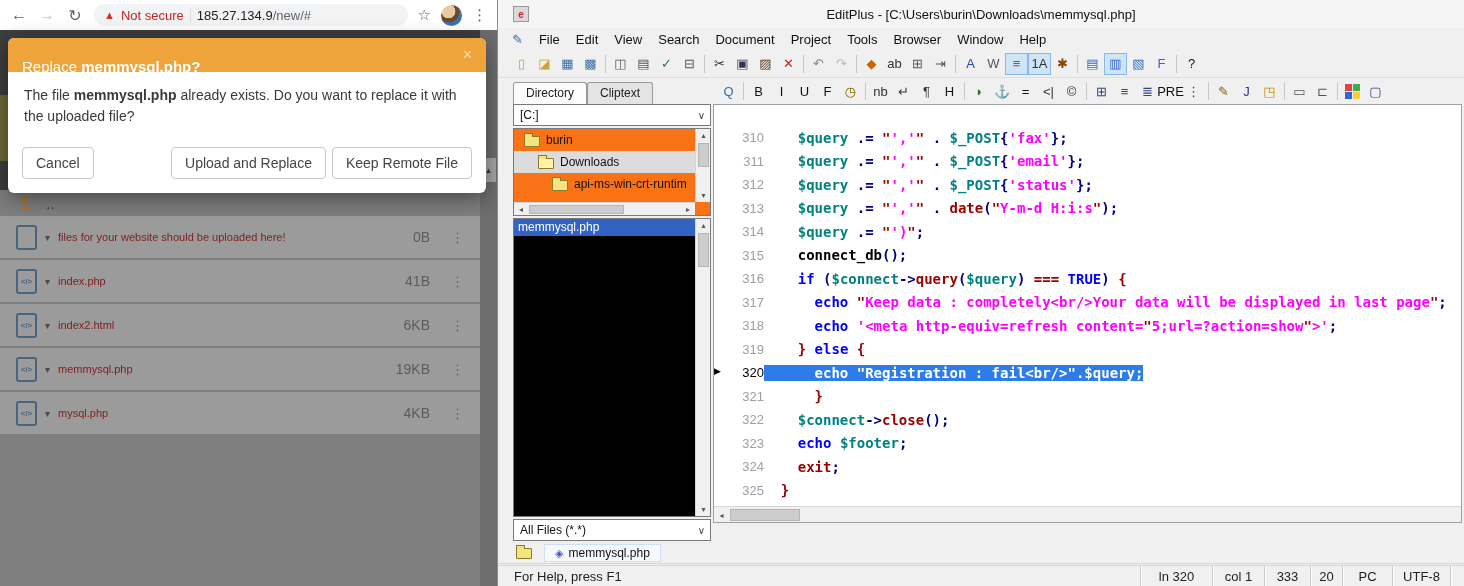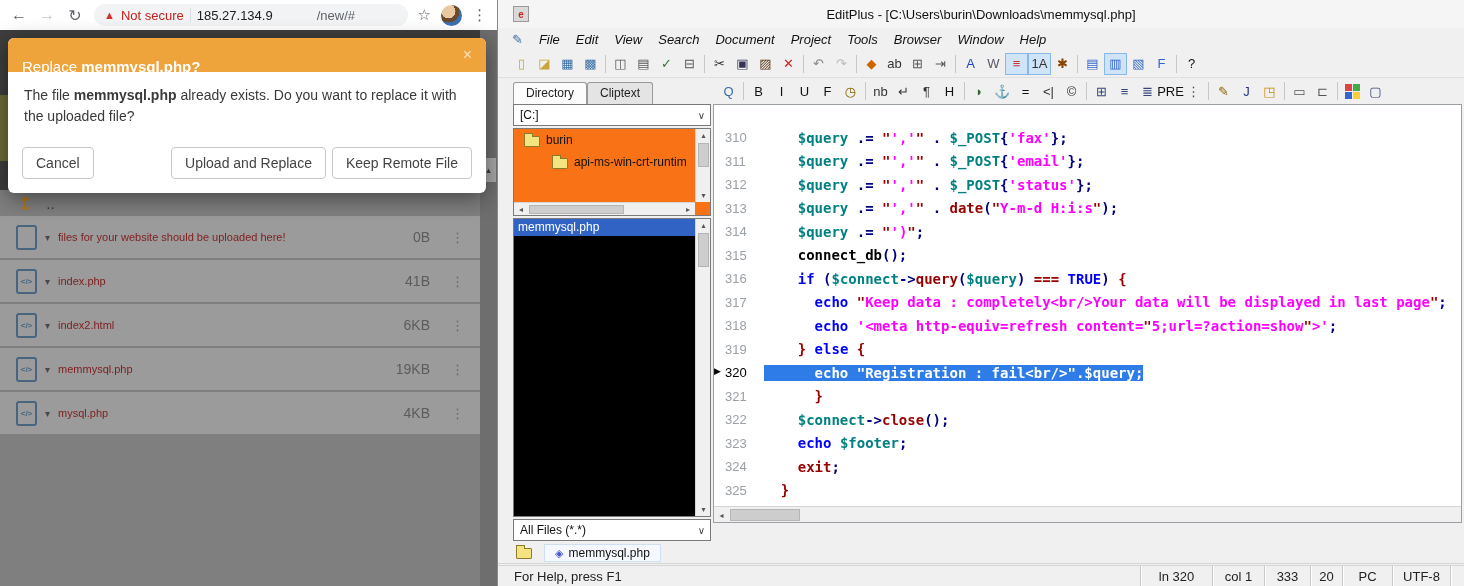--- a/index.html
+++ b/index.html
@@ -12,21 +12,21 @@
   .btoolbar { position:absolute; left:0; top:0; width:100%; height:30px; background:#fff;
               display:flex; align-items:center; gap:10px; padding:0 10px; }
   .nav-ic { font-size:16px; color:#5f6368; width:18px; text-align:center; }
   .nav-ic.disabled { color:#c4c7cb; }
   .omnibox { flex:1; height:22px; background:#f1f3f4; border-radius:12px; display:flex; align-items:center;
              gap:6px; padding:0 10px; font-size:13px; overflow:hidden; white-space:nowrap; }
   .warn-tri { color:#d93025; font-size:11px; }
   .notsecure { color:#c5221f; }
   .omni-div { width:1px; height:14px; background:#dadce0; }
   .url-host { color:#202124; }
-  .url-path { color:#5f6368;padding-left:44px; }
+  .url-path { color:#5f6368; }
   .star { font-size:15px; color:#5f6368; }
   .avatar { width:21px; height:21px; border-radius:50%;
             background:radial-gradient(circle at 35% 30%, #e8c9a0 0 35%, #6a4a2f 36% 55%, #3a6fb0 56% 100%); }
   .kebab { font-size:15px; color:#5f6368; }
 
   .page-dark-header { position:absolute; left:0; top:30px; width:100%; height:160px; background:#3e3e3e; }
   .olive-strip { position:absolute; left:0; top:95px; width:22px; height:66px; background:#6f6c35; }
   .page-scrollbar { position:absolute; right:0; top:30px; width:17px; height:556px; background:#6e6e6e; }
   .page-scroll-btn { position:absolute; left:1px; top:128px; width:15px; height:24px; background:#a8a8a8;
                      color:#3c3c3c; font-size:9px; display:flex; align-items:center; justify-content:center; }
@@ -106,21 +106,21 @@
   .list-vscroll { position:absolute; right:0; top:0; bottom:0; width:15px; background:#f0f0f0; border-left:1px solid #d5d5d5; }
   .filtercombo { position:absolute; left:0; bottom:0; width:198px; }
 
   
   .codearea { position:absolute; left:215px; top:104px; right:2px; height:419px; background:#fff;
               border:1px solid #9aa0a6; overflow:hidden; }
   .ruler { height:21px; font-family:"DejaVu Sans Mono", monospace; font-weight:bold; font-size:14px;
            color:#000080; white-space:pre; display:flex; align-items:center; overflow:hidden; }
   .ruler-marker { display:inline-block; width:9px; height:15px; background:#000080; margin-right:1px; flex:none; }
   .codelines { position:absolute; left:0; top:21px; right:0; bottom:16px; overflow:hidden;
-               font-family:"DejaVu Sans Mono", monospace; font-weight:bold; font-size:14px; }
+               font-family:"DejaVu Sans Mono", monospace; font-weight:bold; font-size:14px;text-align:right; }
   .cline { height:23.5px; display:flex; align-items:center; white-space:pre; }
   .gutter { width:50px; flex:none; position:relative; font-family:"Liberation Sans",sans-serif;
             font-weight:normal; font-size:13px; color:#9aa0a6; padding-left:11px; }
   .cline.sel .gutter { color:#000; }
   .cline.sel .gutter::before { content:"▶"; position:absolute; left:0; top:1px; font-size:9px; color:#000; }
   .ctext { white-space:pre; }
   .cline.sel .ctext { background:#2e7ce8; }
   .cline.sel .ctext span { color:#fff !important; }
   .t-p{color:#000;} .t-v{color:#008080;} .t-k{color:#0000ff;} .t-s{color:#ff00ff;}
   .t-q{color:#990000;} .t-f{color:#990000;} .t-o{color:#000080;} .t-b{color:#990000;}
@@ -229,21 +229,21 @@
   </div>
 
   <div id="editplus">
     <div class="titlebar">
       <span class="ep-icon">e</span>
       <span>EditPlus - [C:\Users\burin\Downloads\memmysql.php]</span>
     </div>
 
     <div class="menubar">
       <span class="menu-doc-ic">✎</span>
-      <span id="menuitems" style="display: flex; font-style: italic;">
+      <span id="menuitems" style="display: flex;">
           <span class="menu-item">File</span>
           <span class="menu-item">Edit</span>
           <span class="menu-item">View</span>
           <span class="menu-item">Search</span>
           <span class="menu-item">Document</span>
           <span class="menu-item">Project</span>
           <span class="menu-item">Tools</span>
           <span class="menu-item">Browser</span>
           <span class="menu-item">Window</span>
           <span class="menu-item">Help</span>
@@ -339,20 +339,24 @@
     <div class="panel">
       <div class="combo">
         <span>[C:]</span>
         <span class="chev">∨</span>
       </div>
       <div class="treebox">
         <div id="treerows">
             <div class="trow" style="padding-left: 10px;">
               <span class="folder"></span>
               <span>burin</span>
+            </div>
+            <div class="trow open" style="padding-left: 24px;">
+              <span class="folder open"></span>
+              <span>Downloads</span>
             </div>
             <div class="trow" style="padding-left: 38px;">
               <span class="folder"></span>
               <span>api-ms-win-crt-runtim</span>
             </div>
           </div>
         <div class="tree-vscroll">
           <span class="sarrow" style="top:0">▴</span>
           <span class="sthumb" style="left:2px;top:14px;width:11px;height:24px;border:1px solid #b5b5b5"></span>
           <span class="sarrow" style="bottom:0">▾</span>

